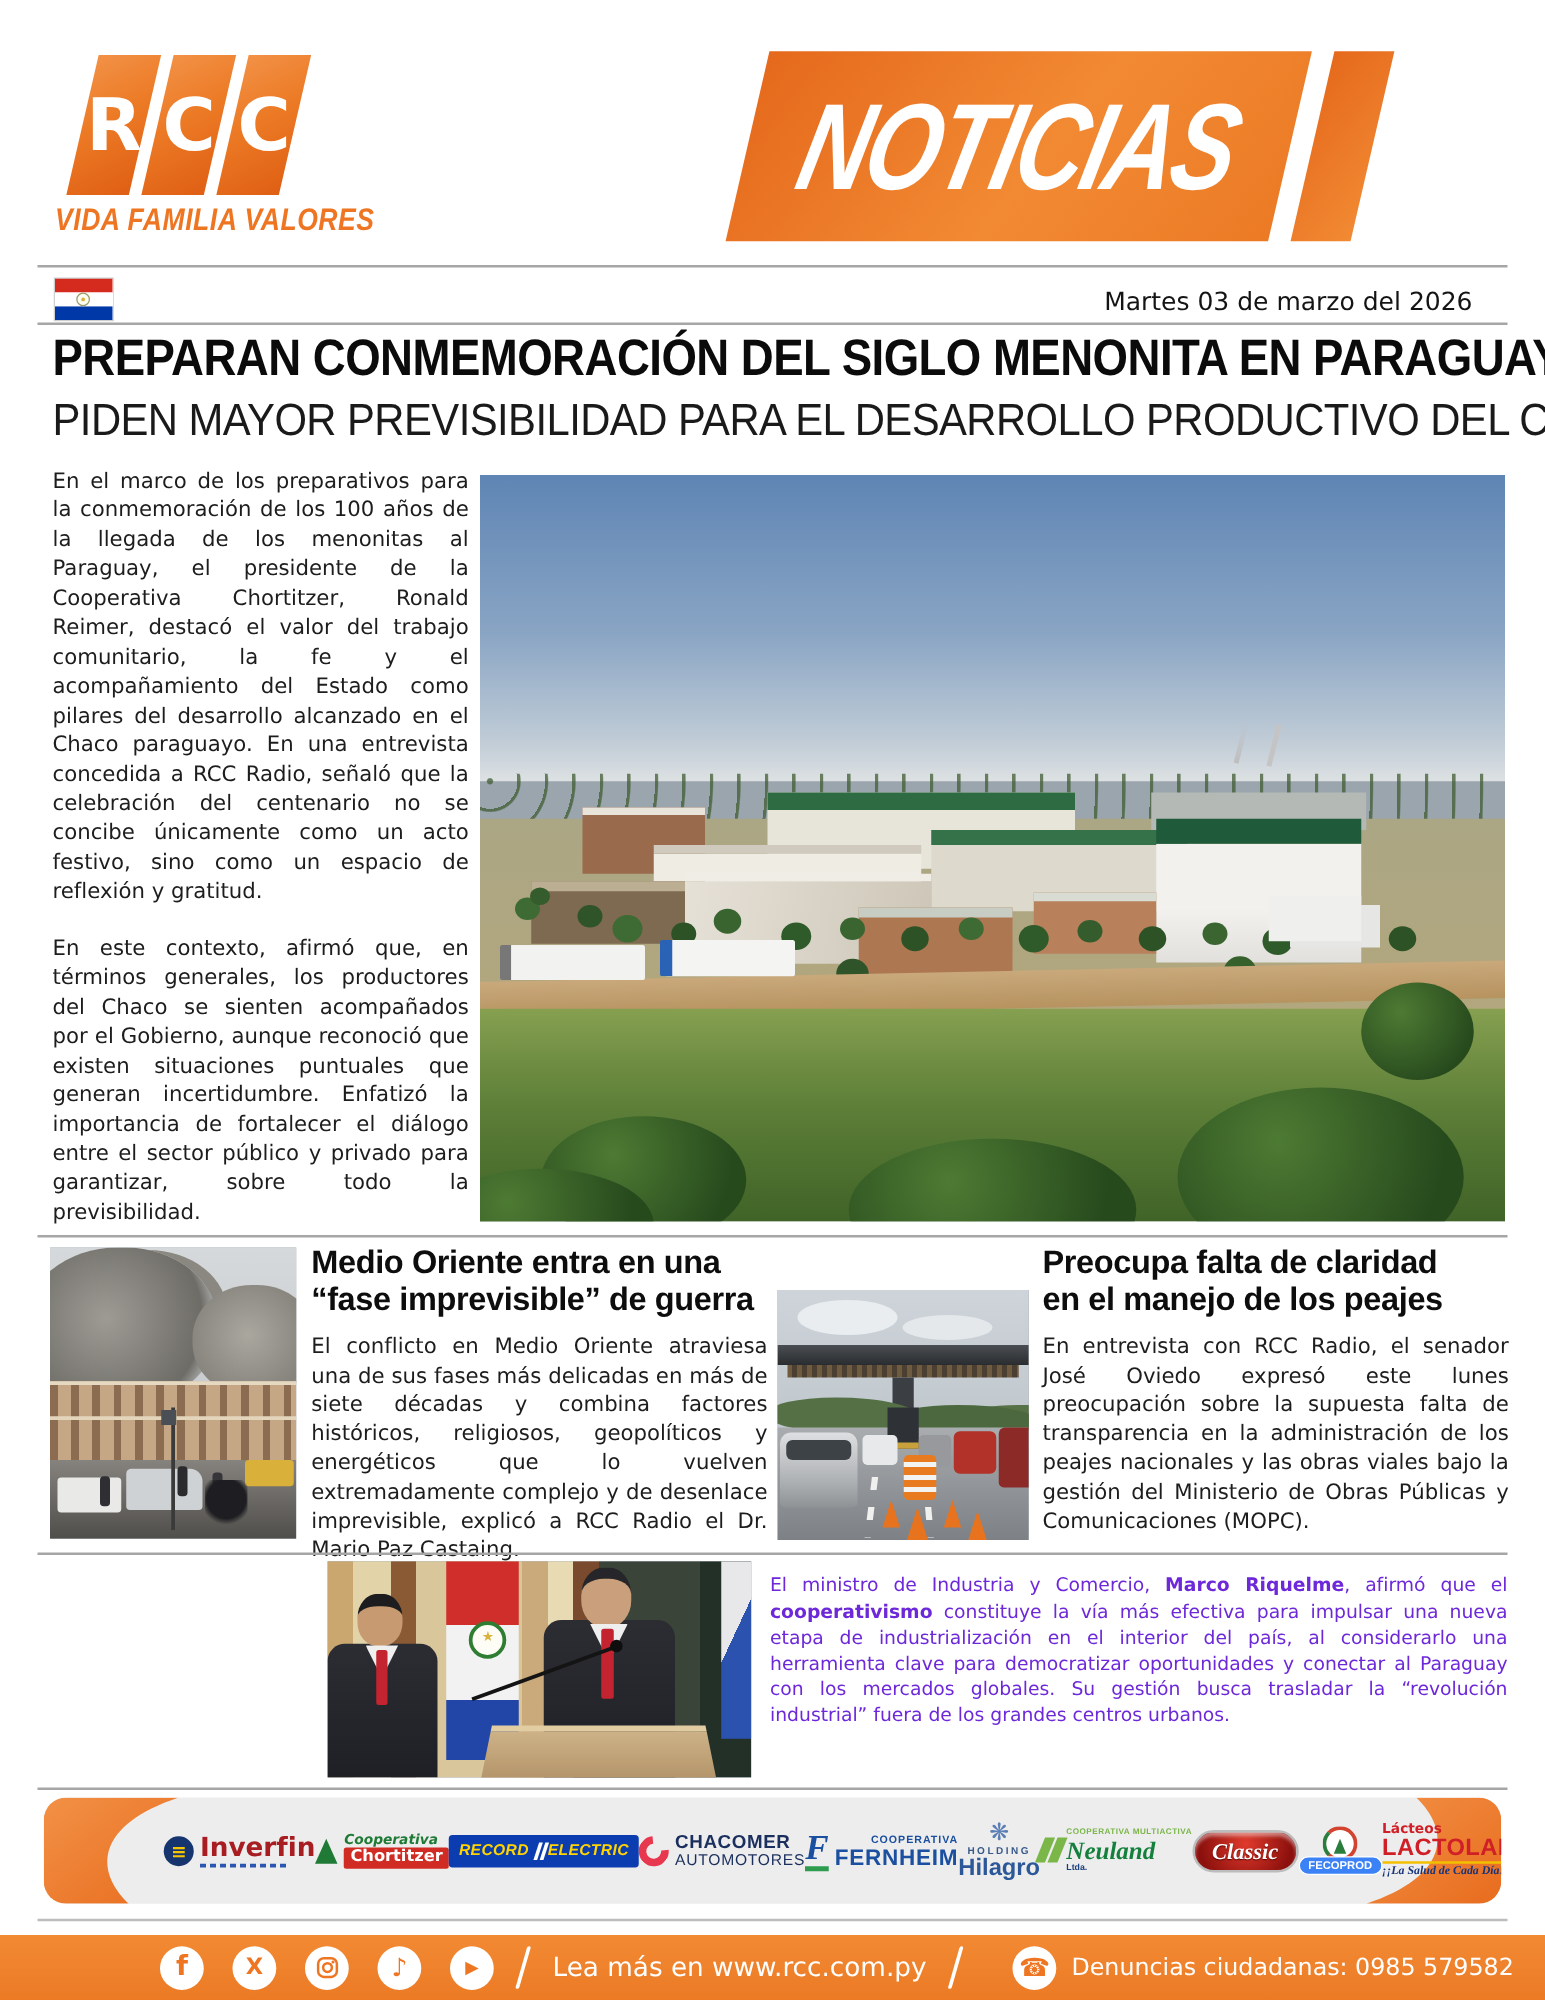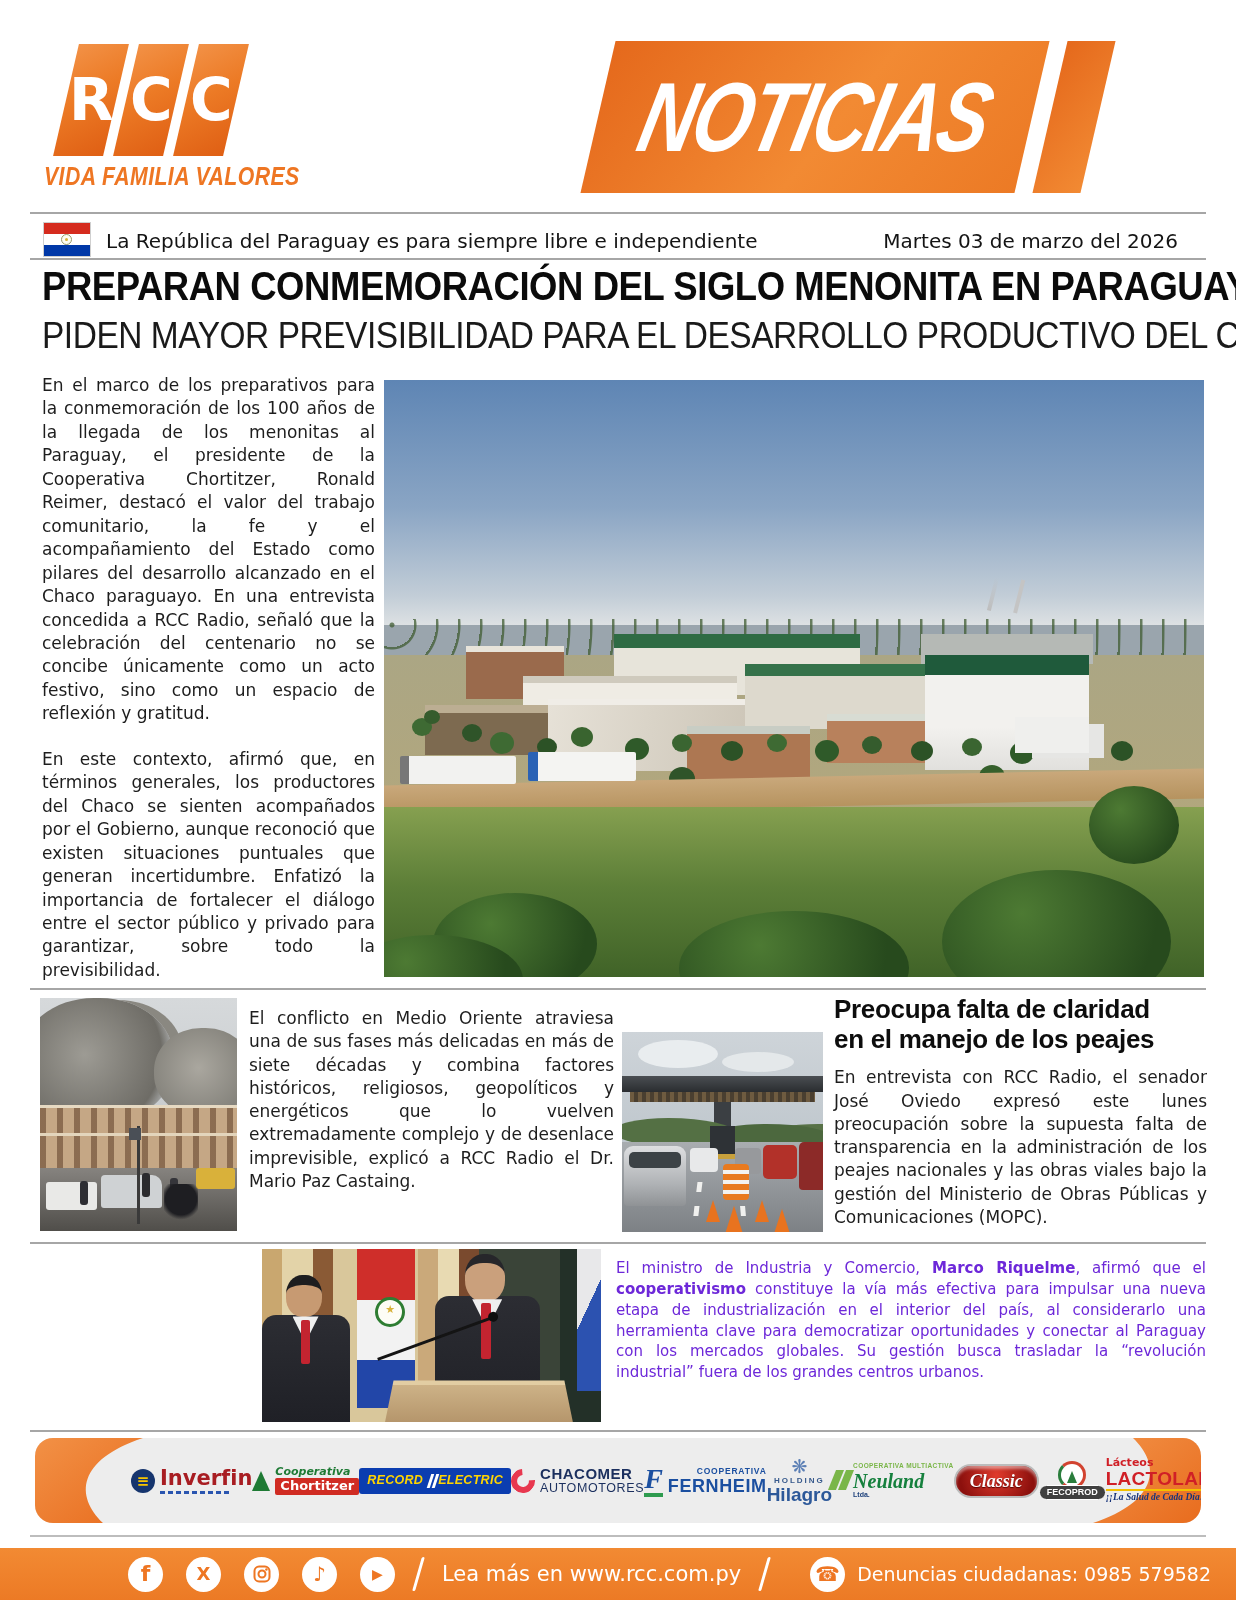--- a/index.html
+++ b/index.html
@@ -204,21 +204,21 @@
   .neu-ico{width:8px;height:20px;background:#7ab648;transform:skewX(-22deg);box-shadow:10px 0 0 #7ab648;margin-right:8px;}
   .neu-1{font:700 6.5px/1.3 "Liberation Sans";color:#7ab648;letter-spacing:.4px;}
   .neu-2{font:700 italic 20px/1 "Liberation Serif";color:#15803d;}
   .neu-3{font:700 7px/1.2 "Liberation Sans";color:#1b3f7a;}
   .cls-pill{background:radial-gradient(circle at 50% 30%,#e03a2c,#8c100d 80%);border:2px solid #bcbcbc;
             border-radius:20px;padding:6px 14px;box-shadow:inset 0 3px 3px rgba(255,255,255,.45);align-items:center;}
   .cls-t{font:700 italic 18px/1 "Liberation Serif";color:#fff;text-shadow:0 1px 1px #500;}
   .fec-ico{width:28px;height:28px;border-radius:50%;background:#fff;border:3px solid #d24330;box-sizing:border-box;
            border-left-color:#2a7d3c;display:flex;align-items:flex-end;justify-content:center;}
   .fec-tree{width:0;height:0;border-left:5px solid transparent;border-right:5px solid transparent;border-bottom:12px solid #2a7d3c;margin-bottom:3px;}
-  .fec-pill{font:700 9px/1 "Liberation Sans";color:#fff;background:#404040;border:1.5px solid #fff;
+  .fec-pill{font:700 9px/1 "Liberation Sans";color:#fff;background:#3b82f6;border:1.5px solid #fff;
             border-radius:9px;padding:2px 7px;margin-top:-4px;text-align:center;}
   .lac-1{font:700 11px/1.1 "DejaVu Sans";color:#d01f26;}
   .lac-2{font:700 19px/1.05 "Liberation Sans";color:#d01f26;letter-spacing:.3px;border-bottom:2px solid #f3c000;}
   .lac-3{font:700 italic 9.5px/1.4 "Liberation Serif";color:#17337a;}
 
   
   .footer{position:absolute;left:0;top:1548px;width:1236px;height:52px;
           background:linear-gradient(#f28a33,#ec7a25);display:flex;align-items:center;}
   .soc-row{display:flex;align-items:center;gap:23px;margin-left:128px;}
   .icircle{width:35px;height:35px;border-radius:50%;background:#fff;color:#ee7623;
@@ -257,21 +257,20 @@
 
   <div class="hr" style="top:212px;"></div>
 
   <div class="flag">
     <div class="fr"></div>
     <div class="fw">
         <div class="emblem"></div>
       </div>
     <div class="fb"></div>
   </div>
-  <div class="motto">La República del Paraguay es para siempre libre e independiente</div>
   <div class="dateline">Martes 03 de marzo del 2026</div>
 
   <div class="hr" style="top:258px;"></div>
 
   <div class="headline">PREPARAN CONMEMORACIÓN DEL SIGLO MENONITA EN PARAGUAY</div>
   <div class="subheadline">PIDEN MAYOR PREVISIBILIDAD PARA EL DESARROLLO PRODUCTIVO DEL CHACO</div>
 
   <div class="colL">
     <div class="para">En el marco de los preparativos para la conmemoración de los 100 años de la llegada de los menonitas al Paraguay, el presidente de la Cooperativa Chortitzer, Ronald Reimer, destacó el valor del trabajo comunitario, la fe y el acompañamiento del Estado como pilares del desarrollo alcanzado en el Chaco paraguayo. En una entrevista concedida a RCC Radio, señaló que la celebración del centenario no se concibe únicamente como un acto festivo, sino como un espacio de reflexión y gratitud.</div>
     <div class="para">En este contexto, afirmó que, en términos generales, los productores del Chaco se sienten acompañados por el Gobierno, aunque reconoció que existen situaciones puntuales que generan incertidumbre. Enfatizó la importancia de fortalecer el diálogo entre el sector público y privado para garantizar, sobre todo la previsibilidad.</div>
@@ -317,20 +316,24 @@
     <div class="pe-street"></div>
     <div class="pe-car1"></div>
     <div class="pe-car2"></div>
     <div class="pe-taxi"></div>
     <div class="pe-fig"></div>
     <div class="pe-bike"></div>
     <div class="pe-pole"></div>
     <div class="pe-sign"></div>
   </div>
   <div class="midcol" style="left:249px;width:365px;">
+    <div class="midtitle">
+      <span>Medio Oriente entra en una</span>
+      <span>“fase imprevisible” de guerra</span>
+    </div>
     <div class="midbody">El conflicto en Medio Oriente atraviesa una de sus fases más delicadas en más de siete décadas y combina factores históricos, religiosos, geopolíticos y energéticos que lo vuelven extremadamente complejo y de desenlace imprevisible, explicó a RCC Radio el Dr. Mario Paz Castaing.</div>
   </div>
 
   <div class="photo photo-toll">
     <div class="pt-sky"></div>
     <div class="pt-cloud"></div>
     <div class="pt-beam"></div>
     <div class="pt-truss"></div>
     <div class="pt-pillar"></div>
     <div class="pt-trees"></div>

